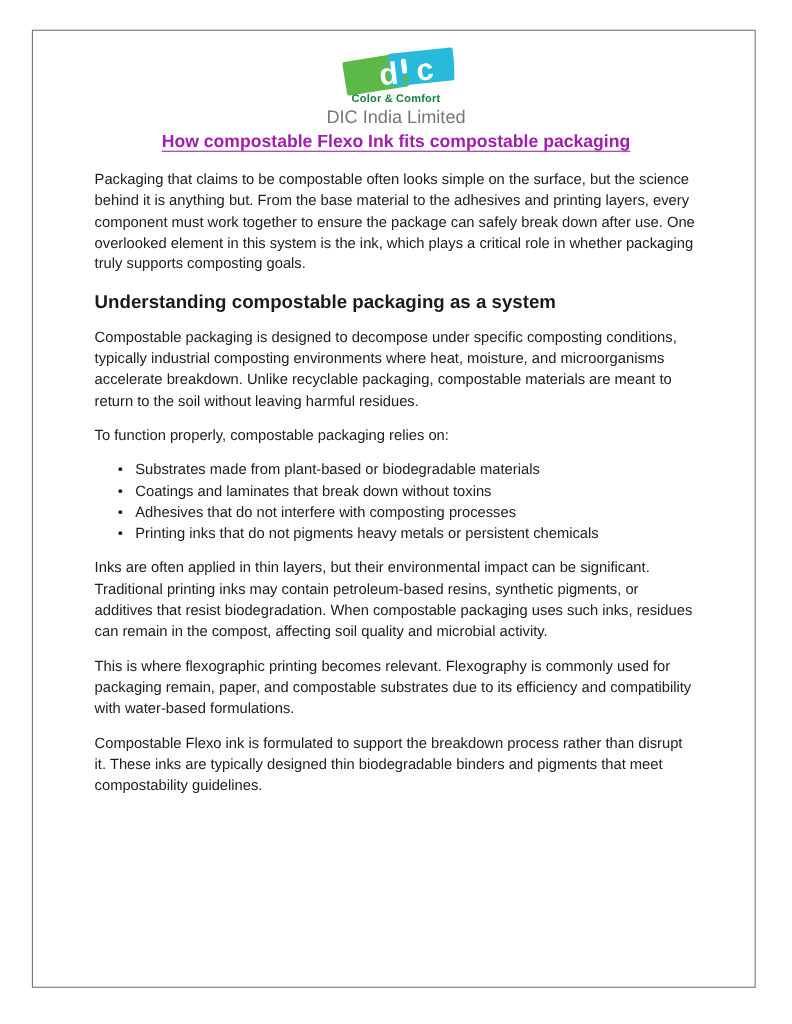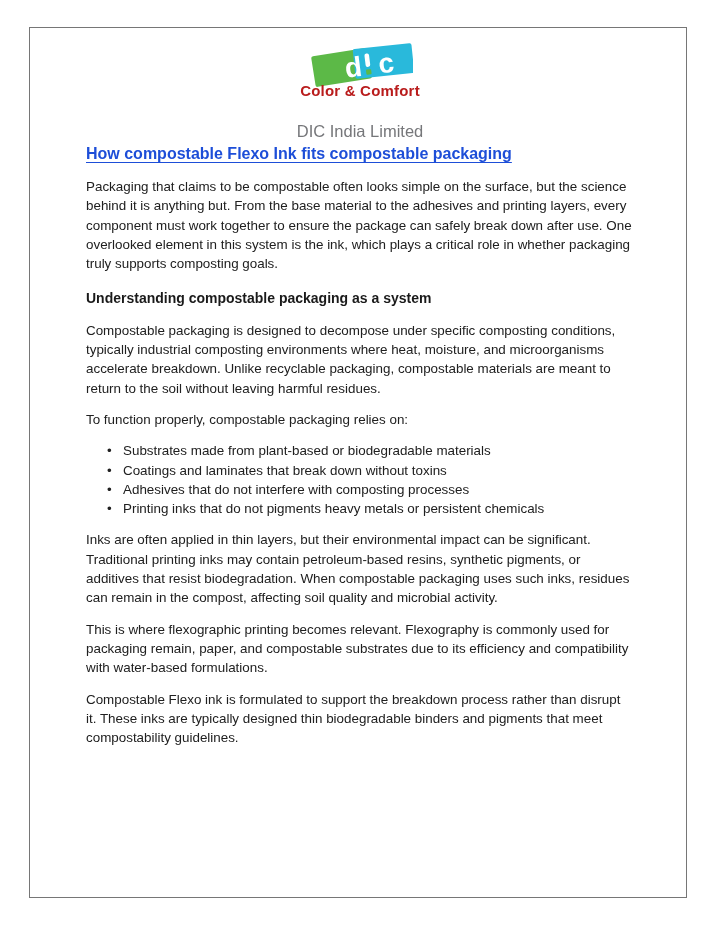--- a/index.html
+++ b/index.html
@@ -37,48 +37,47 @@
   .logo-wrap { width: 106px; margin: 0 auto; }
   .logo-wrap svg { display: block; }
   .logo-letter {
     font-family: "Liberation Sans", sans-serif;
     font-weight: bold;
     font-size: 28px;
     fill: #ffffff;
   }
   .tagline {
     margin-top: -4px;
-    font-size: 15px;
+    font-size: 10px;
     line-height: 14px;
     font-weight: 600;
-    color: #b91c1c;
+    color: #15803d;
     letter-spacing: 0.2px;
   }
   .company {
     font-size: 16.5px;
     line-height: 19px;
     color: #76777a;
-    margin-top: 24px;
   }
   h1.title {
     margin: 2px 0 13px 0;
-    text-align: left;
+    text-align: center;
     font-size: 16px;
     line-height: 21px;
     font-weight: bold;
-    color: #1d4ed8;
+    color: #a21caf;
     text-decoration: underline;
     text-underline-offset: 3px;
   }
   .content p {
     margin: 0 0 12px 0;
   }
   .content h2 {
     margin: 16px 0 12px 0;
-    font-size: 14px;
+    font-size: 17px;
     line-height: 19.3px;
     font-weight: bold;
     color: #1a1a1a;
   }
   ul.req-list {
     list-style: none;
     margin: 0 0 12px 0;
     padding: 0 0 0 21px;
   }
   ul.req-list li {

